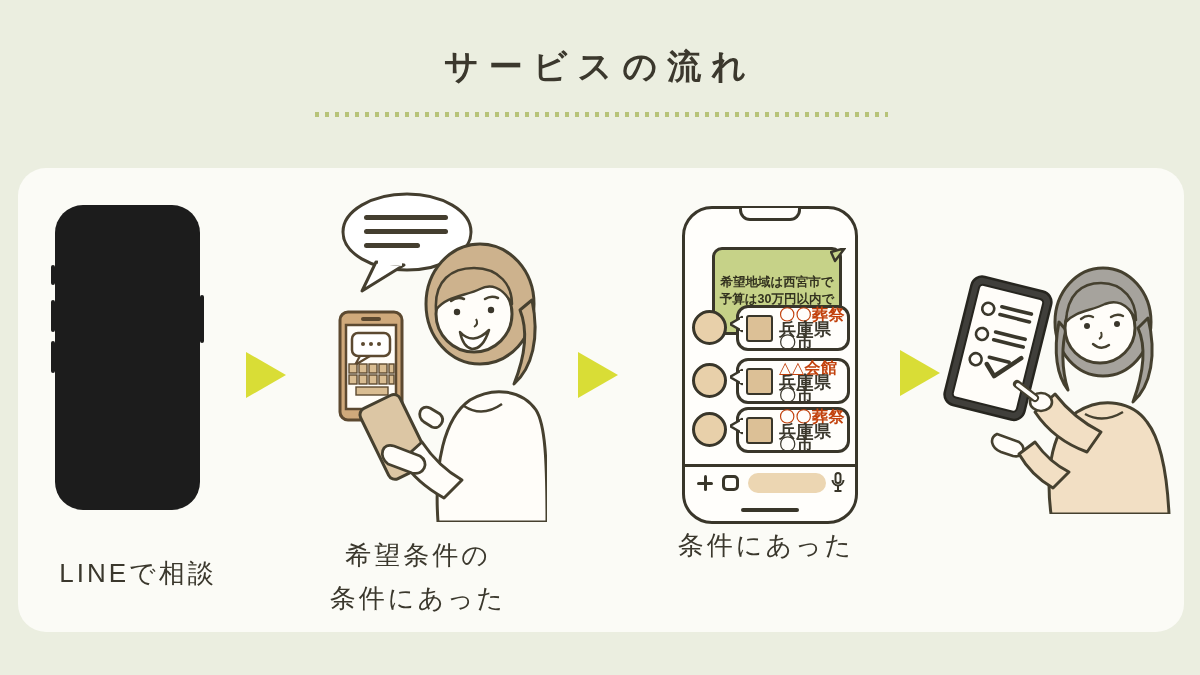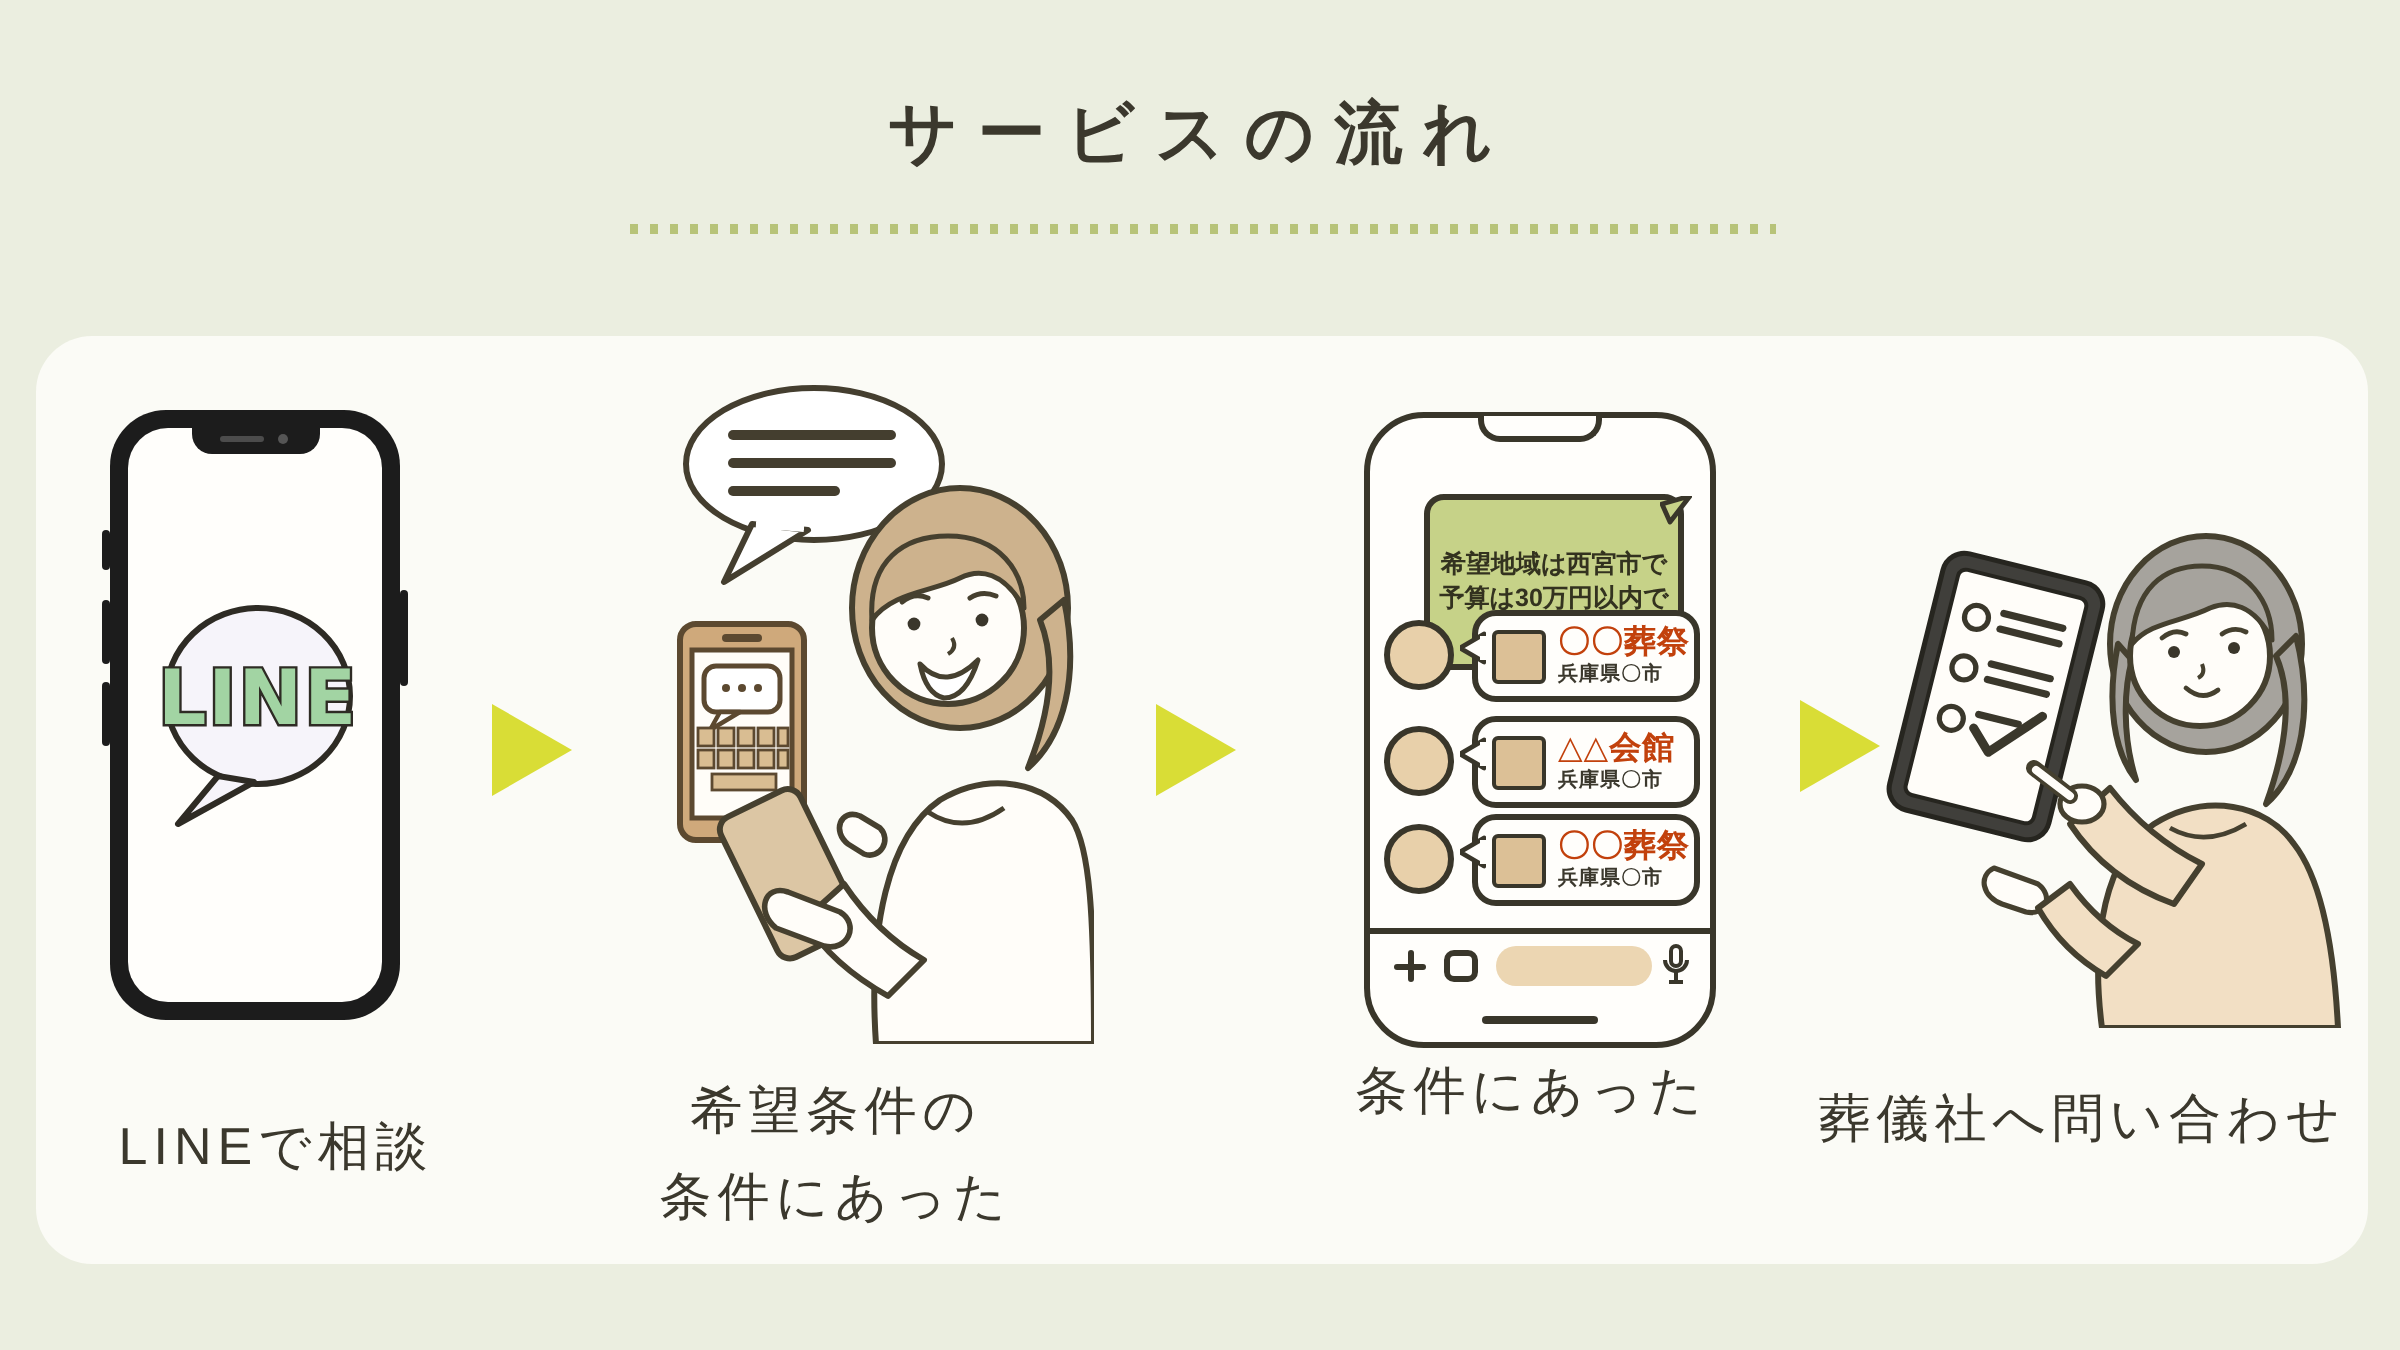--- a/index.html
+++ b/index.html
@@ -92,21 +92,21 @@
     background:#fffefb; border:3px solid #39362a; border-radius:12px;
     display:flex; align-items:center; padding-left:7px; gap:6px;
   }
   .result-bubble .btail { position:absolute; left:-9px; top:7px; }
   .thumb {
     width:27px; height:27px; background:#dcc096;
     border:2.5px solid #39362a; border-radius:3px; flex:0 0 auto;
   }
   .result-text { line-height:1; }
   .result-name { font-size:16px; font-weight:bold; color:#c2410c; line-height:18px; letter-spacing:0.5px; }
-  .result-loc { font-size:10px; font-weight:bold; color:#3b382d; line-height:13px; letter-spacing:0.5px; }
+  .result-loc { font-size:17px; font-weight:bold; color:#3b382d; line-height:13px; letter-spacing:0.5px;font-family:Liberation Mono, monospace; }
   .input-divider { position:absolute; left:0; right:0; top:255px; border-top:3px solid #39362a; }
   .input-bar { position:absolute; left:0; right:0; top:258px; height:34px; }
   .plus-icon { position:absolute; left:12px; top:8px; width:16px; height:16px; }
   .plus-icon:before { content:""; position:absolute; left:0; top:6.5px; width:16px; height:3px; background:#39362a; border-radius:2px; }
   .plus-icon:after { content:""; position:absolute; left:6.5px; top:0; width:3px; height:16px; background:#39362a; border-radius:2px; }
   .cam-icon { position:absolute; left:37px; top:8px; width:17px; height:16px; border:3px solid #39362a; border-radius:5px; }
   .input-pill { position:absolute; left:63px; top:6px; width:78px; height:20px; background:#ecd6b2; border-radius:10px; }
   .mic-icon { position:absolute; right:10px; top:5px; }
   .home-bar { position:absolute; bottom:9px; left:50%; transform:translateX(-50%); width:58px; height:4px; background:#39362a; border-radius:2px; }
   
@@ -119,31 +119,20 @@
 <div class="title">サービスの流れ</div>
 <div class="dotted-divider"></div>
 
 <div class="card">
 
   <div class="phone1">
     <div class="side-btn sb-l1"></div>
     <div class="side-btn sb-l2"></div>
     <div class="side-btn sb-l3"></div>
     <div class="side-btn sb-r1"></div>
-    <div class="screen">
-      <div class="notch">
-        <div class="speaker"></div>
-        <div class="cam"></div>
-      </div>
-      <svg class="line-logo" width="132" height="118" viewBox="0 0 132 118">
-        <ellipse cx="66" cy="48" rx="46" ry="44" fill="#f6f4fa" stroke="#2e2b24" stroke-width="3"></ellipse>
-        <path d="M46 88 L26 112 L64 91 Z" fill="#f6f4fa" stroke="#2e2b24" stroke-width="3" stroke-linejoin="round"></path>
-        <text x="66" y="62" text-anchor="middle" font-size="38" font-weight="bold" font-family="'DejaVu Sans',sans-serif" fill="#a2d4a3" stroke="#2e2b24" stroke-width="2.4" paint-order="stroke" letter-spacing="1">LINE</text>
-      </svg>
-    </div>
   </div>
   <div class="step-label label1">LINEで相談</div>
 
   <div class="arrow arrow1"></div>
 
   <svg class="illus2" width="215" height="330" viewBox="0 0 215 330">
 
     <g>
       <ellipse cx="75" cy="40" rx="64" ry="38" fill="#ffffff" stroke="#443e2f" stroke-width="3"></ellipse>
       <path d="M44 70 L30 99 L72 73 Z" fill="#ffffff" stroke="#443e2f" stroke-width="3" stroke-linejoin="round"></path>
@@ -326,15 +315,14 @@
     <g>
       <path d="M152 196 C130 188 112 174 100 156 L120 138 C134 156 150 168 166 176 Z" fill="#f2dfc4" stroke="#45402f" stroke-width="3" stroke-linejoin="round"></path>
       <ellipse cx="106" cy="146" rx="11" ry="9" fill="#fffdf9" stroke="#45402f" stroke-width="2.6"></ellipse>
       <line x1="100" y1="142" x2="82" y2="128" stroke="#45402f" stroke-width="8" stroke-linecap="round"></line>
       <line x1="100" y1="142" x2="83" y2="129" stroke="#fffdf9" stroke-width="4" stroke-linecap="round"></line>
     </g>
 
     <path d="M66 196 C56 192 54 182 62 178 L84 186 C92 192 88 202 78 200 Z" fill="#fffdf9" stroke="#45402f" stroke-width="2.6" stroke-linejoin="round"></path>
     <path d="M118 232 C104 224 92 212 84 198 L100 186 C110 200 122 210 134 216 Z" fill="#f2dfc4" stroke="#45402f" stroke-width="3" stroke-linejoin="round"></path>
   </svg>
-  <div class="step-label label4">葬儀社へ問い合わせ</div>
 
 </div>
 
 </body></html>

